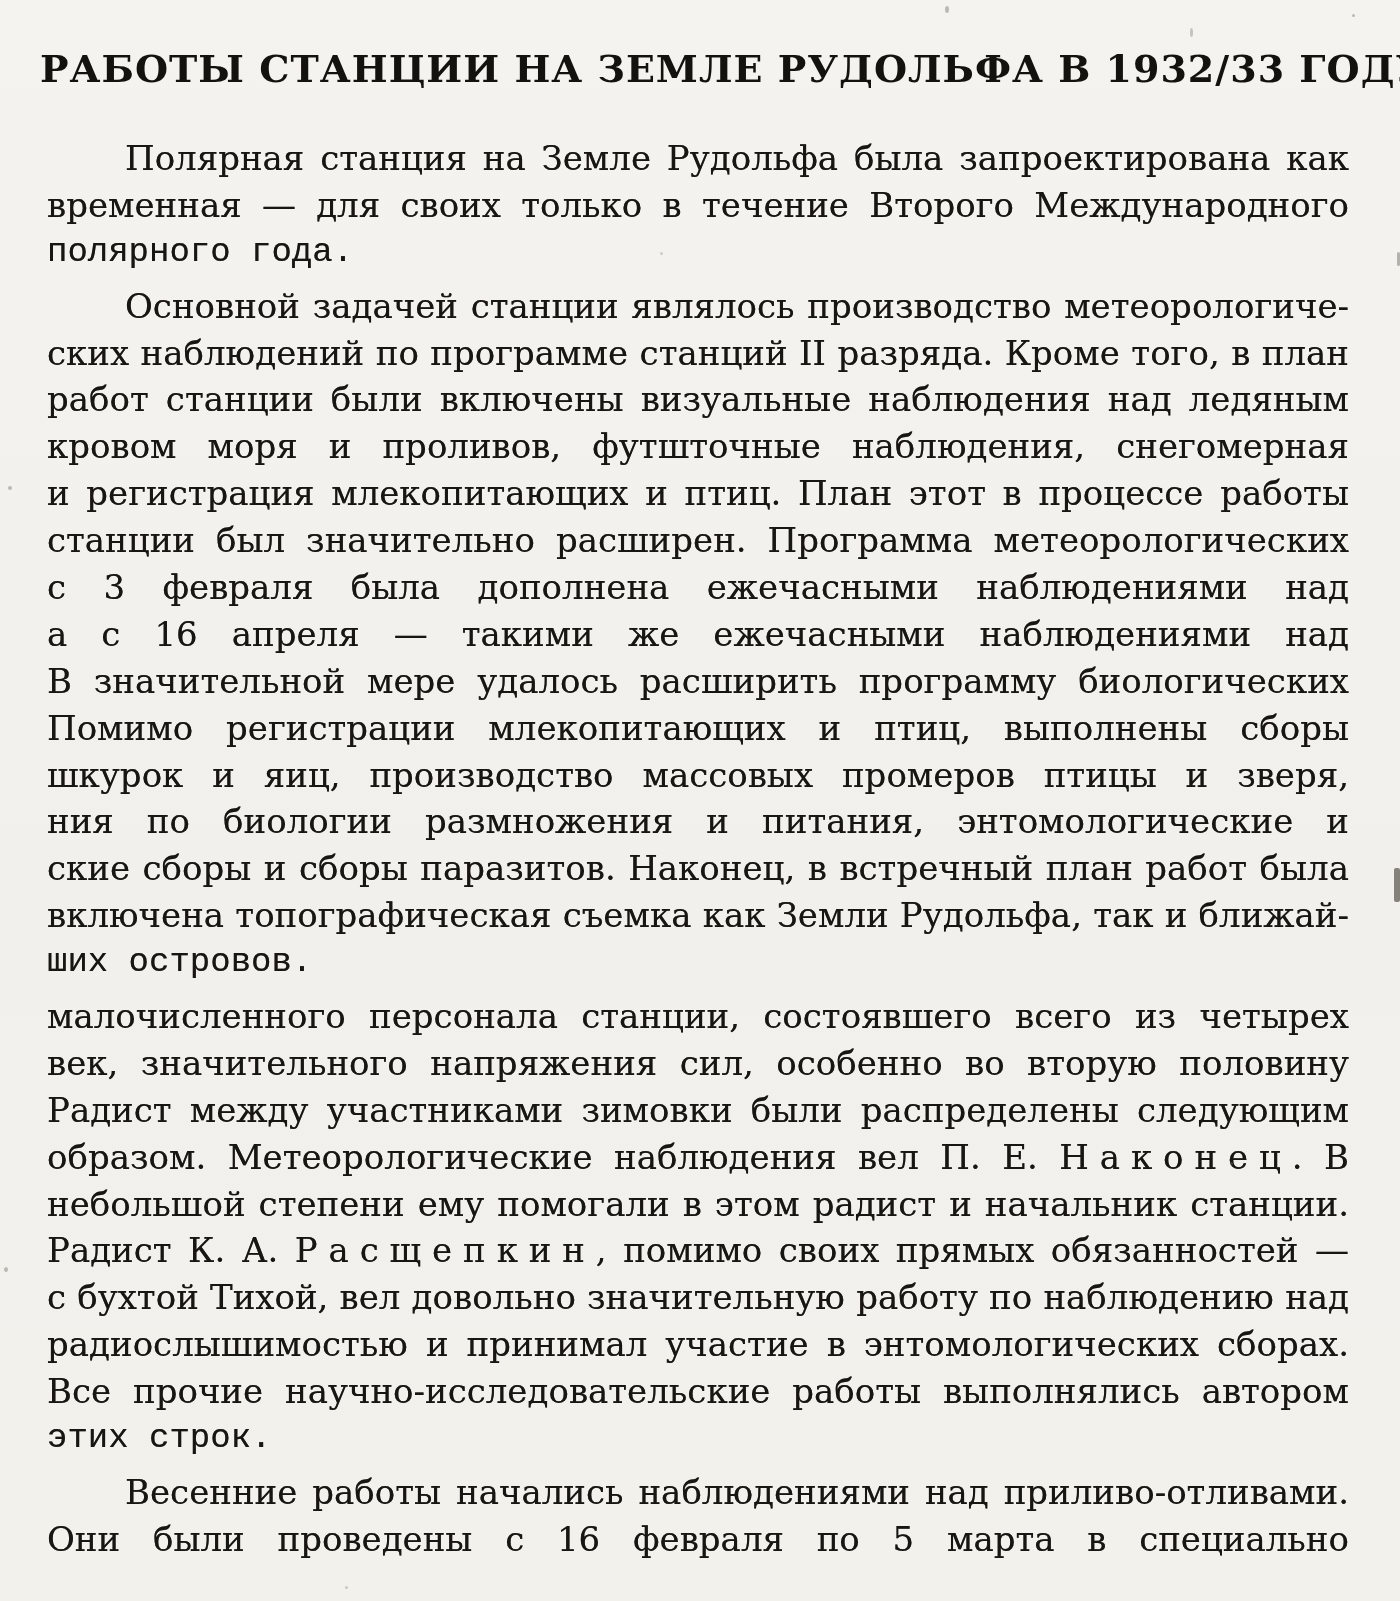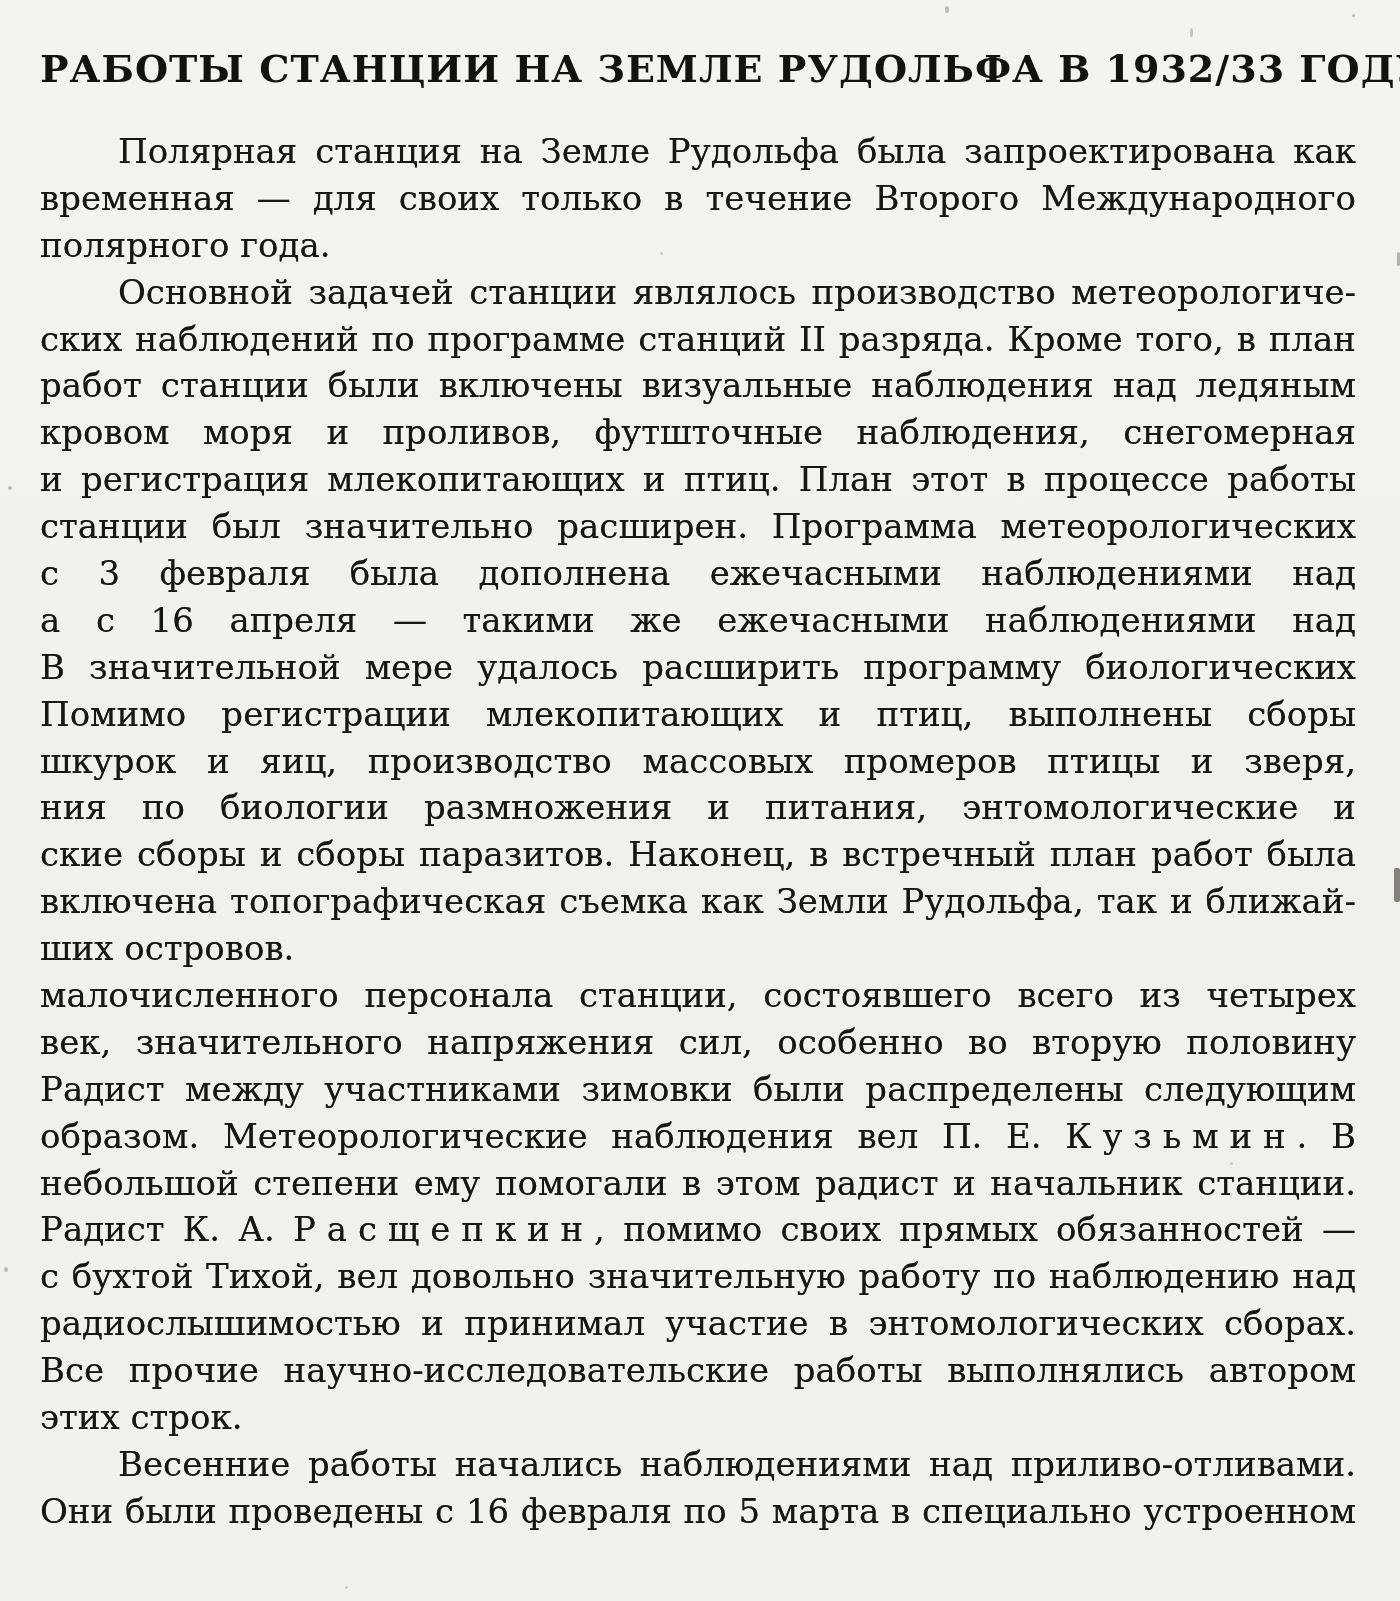--- a/index.html
+++ b/index.html
@@ -27,33 +27,34 @@
     color: #14120f;
   }
   .body-text {
     position: absolute;
     left: 40px; top: 128px;
     width: 1316px;
     font-size: 34px;
     color: #181613;
     text-shadow: 0 0 0.4px rgba(24,22,19,0.65);
   }
-  .para { margin: 0; padding: 0; }
+  .para { margin: 7px; padding: 0; }
   .line {
     height: 46.9px;
     line-height: 46.9px;
     overflow: hidden;
   }
   .just {
     text-align: justify;
     text-align-last: justify;
   }
   .end {
     text-align: left;
     text-align-last: left;
+    font-family: Liberation Mono, monospace;
   }
   .indent { text-indent: 78px; }
   .emph { letter-spacing: 0.32em; }
   .speck {
     position: absolute;
     background: #8d8a84;
     border-radius: 50%;
     opacity: 0.55;
   }
   .edge-mark {
@@ -94,21 +95,21 @@
       <div class="line just">ские сборы и сборы паразитов. Наконец, в встречный план работ была</div>
       <div class="line just">включена топографическая съемка как Земли Рудольфа, так и ближай-</div>
       <div class="line end">ших островов.</div>
     </div>
 
     <div class="para">
       <div class="line just">малочисленного персонала станции, состоявшего всего из четырех чело-</div>
       <div class="line just">век, значительного напряжения сил, особенно во вторую половину года.</div>
       <div class="line just">Радист между участниками зимовки были распределены следующим</div>
       <div class="line just">
-        <span>образом. Метеорологические наблюдения вел П. Е. </span><span class="emph">Кузьмин</span><span>. В очень</span>
+        <span>образом. Метеорологические наблюдения вел П. Е. </span><span class="emph">Наконец</span><span>. В очень</span>
       </div>
       <div class="line just">небольшой степени ему помогали в этом радист и начальник станции.</div>
       <div class="line just">
         <span>Радист К. А. </span><span class="emph">Расщепкин</span><span>, помимо своих прямых обязанностей — связи</span>
       </div>
       <div class="line just">с бухтой Тихой, вел довольно значительную работу по наблюдению над</div>
       <div class="line just">радиослышимостью и принимал участие в энтомологических сборах.</div>
       <div class="line just">Все прочие научно-исследовательские работы выполнялись автором</div>
       <div class="line end">этих строк.</div>
     </div>

